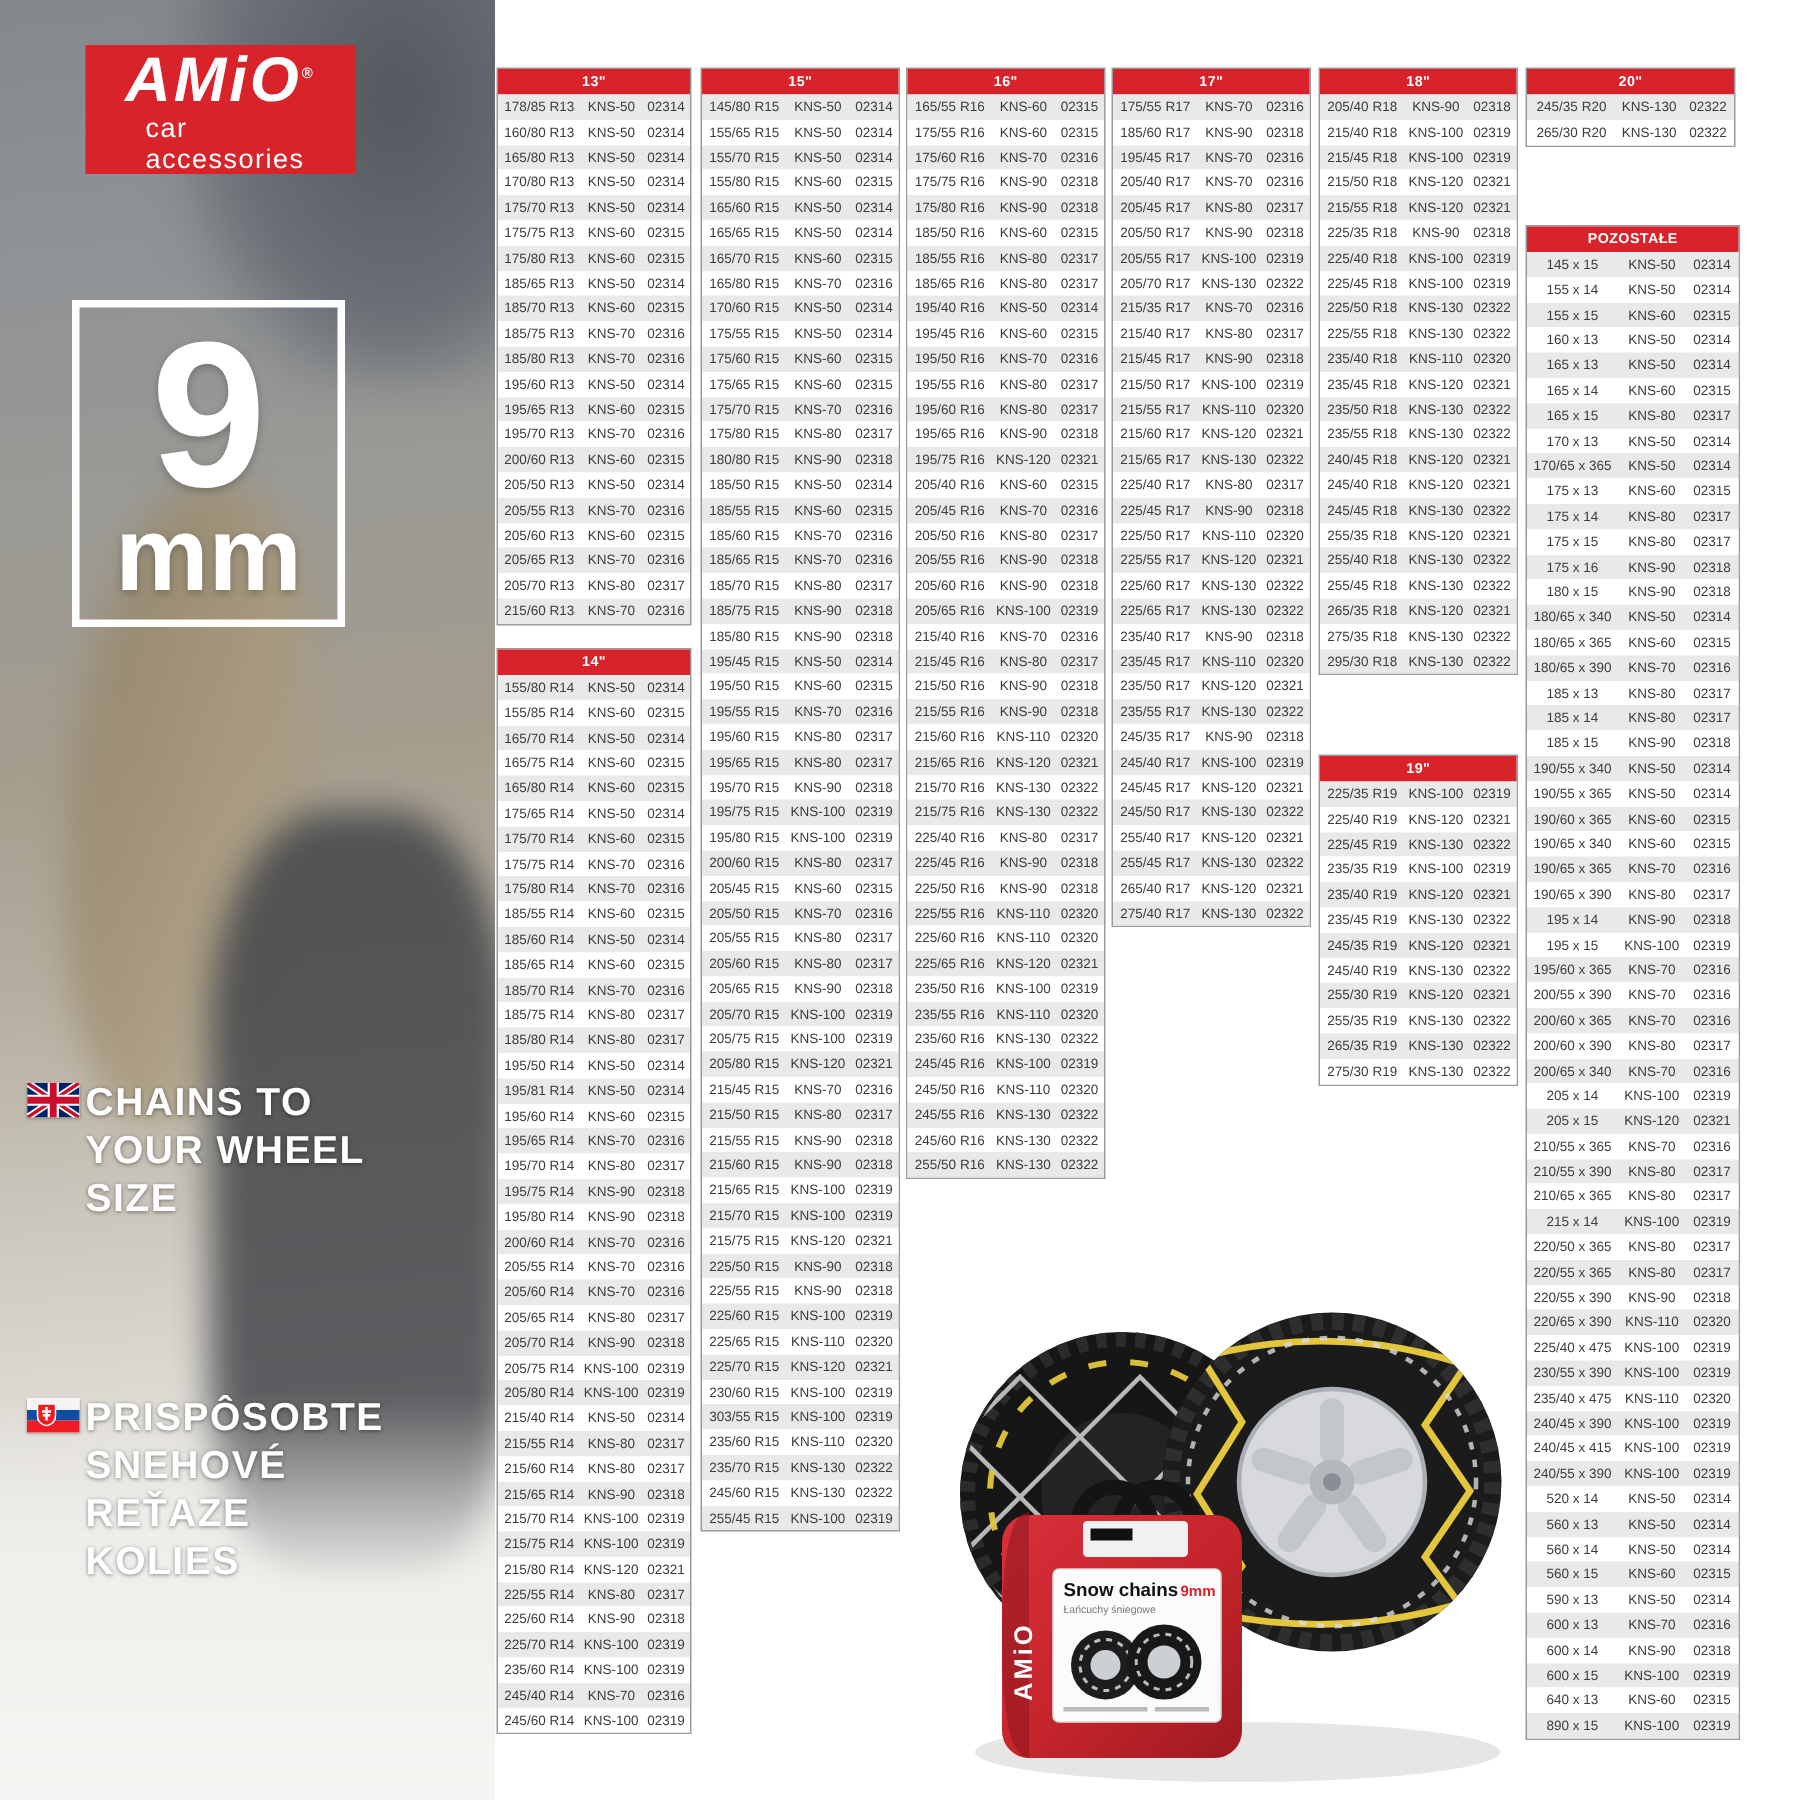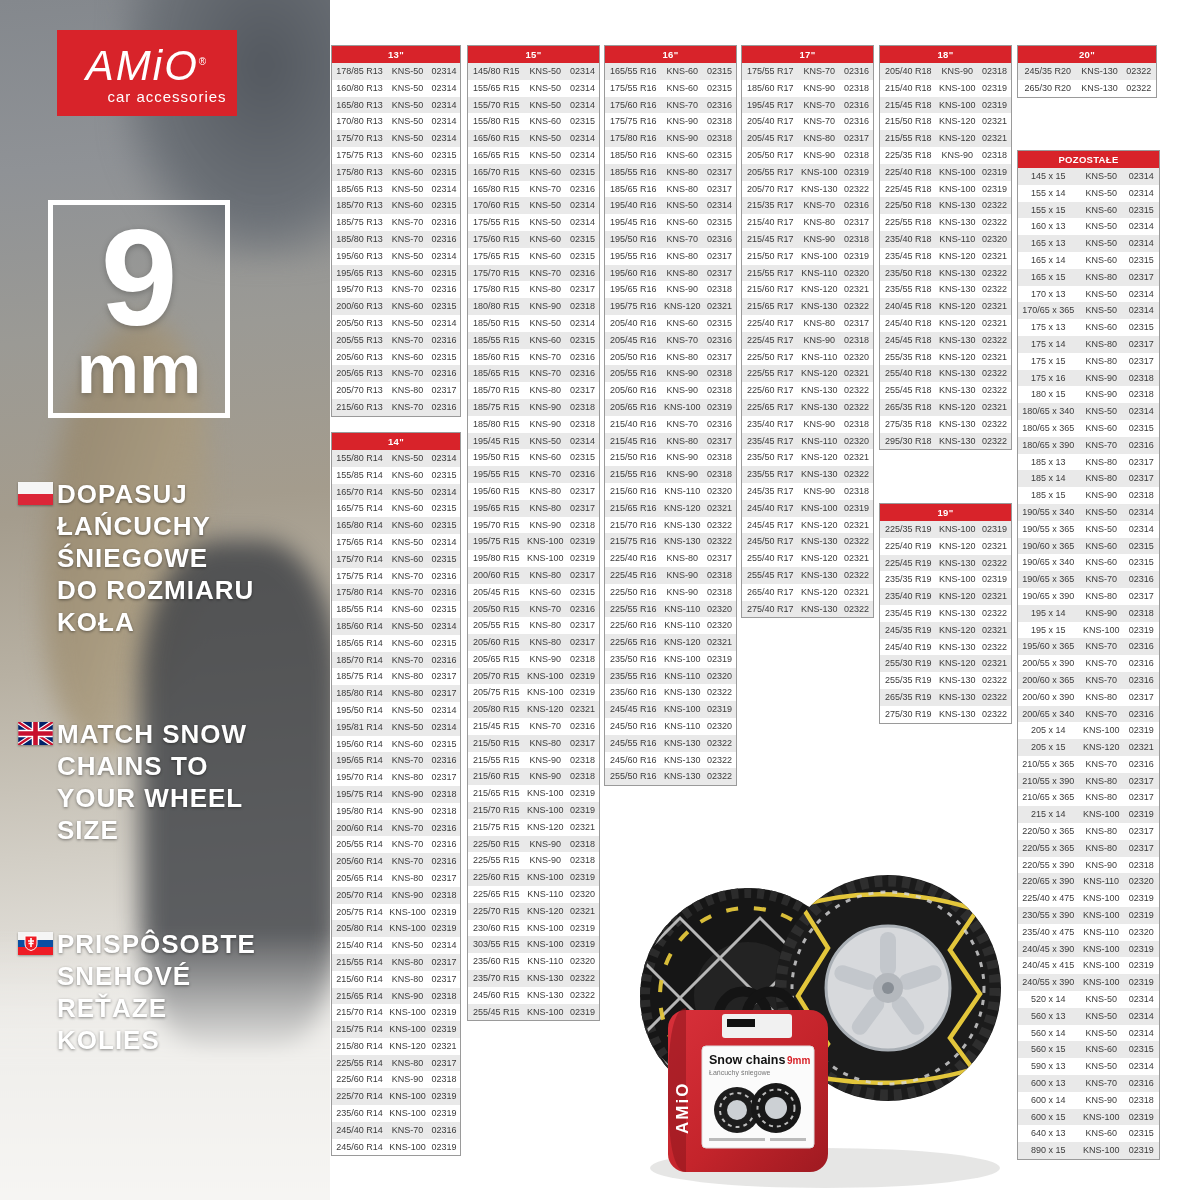--- a/index.html
+++ b/index.html
@@ -9,23 +9,23 @@
   .photo{position:absolute;left:0;top:0;width:330px;height:1200px;overflow:hidden;
     background:linear-gradient(175deg,#84888d 0%,#8f9296 14%,#9b9a95 28%,#a49c8d 42%,#b7b0a2 55%,#d2cec5 70%,#eae8e4 84%,#f6f5f3 100%);}
   .blob{position:absolute;filter:blur(12px);}
   .b1{left:120px;top:-40px;width:240px;height:300px;background:radial-gradient(ellipse at 60% 35%,#53585f 0%,#6c7177 55%,rgba(108,113,119,0) 78%);}
   .b2{left:48px;top:320px;width:160px;height:430px;background:linear-gradient(100deg,#93846a,#a99a7d 60%,rgba(169,154,125,0));border-radius:45% 55% 50% 50%;transform:rotate(7deg);opacity:.85;}
   .b3{left:140px;top:540px;width:200px;height:520px;background:#3c3f44;border-radius:40% 40% 35% 35%/28%;opacity:.8;}
   .b4{left:-20px;top:930px;width:380px;height:290px;background:linear-gradient(180deg,rgba(242,241,239,0),#f0efec 45%,#f7f6f4 100%);filter:blur(6px);}
   
   .logo{position:absolute;left:57px;top:30px;width:180px;height:86px;background:#d8232a;
         display:flex;flex-direction:column;align-items:center;justify-content:center;color:#fff;}
-  .logo-main{font-size:42px;font-weight:normal;font-style:italic;letter-spacing:2px;line-height:40px;}
+  .logo-main{font-size:42px;font-weight:bold;font-style:italic;letter-spacing:2px;line-height:40px;}
   .logo-reg{font-size:10px;vertical-align:super;font-style:normal;}
-  .logo-tag{font-size:15px;letter-spacing:1px;margin-top:2px;margin-left:40px;}
+  .logo-tag{font-size:18px;letter-spacing:1px;margin-top:2px;margin-left:40px;}
   
   .badge{position:absolute;left:48px;top:200px;width:182px;height:218px;border:5px solid #fff;
          box-sizing:border-box;display:flex;flex-direction:column;align-items:center;justify-content:center;
          color:#fff;text-shadow:0 2px 6px rgba(0,0,0,.25);}
   .badge-num{font-size:138px;font-weight:bold;line-height:120px;}
   .badge-unit{font-size:70px;font-weight:bold;line-height:64px;margin-top:0;}
   
   .lang{position:absolute;left:18px;color:#fff;}
   .flag{position:absolute;left:0;top:4px;width:35px;height:23px;box-shadow:0 1px 2px rgba(0,0,0,.35);}
   .lang-text{margin-left:39px;font-size:26px;font-weight:bold;letter-spacing:1px;line-height:32px;
@@ -61,46 +61,32 @@
   <div class="logo">
     <div class="logo-main"><span>AMiO</span><span class="logo-reg">®</span></div>
     <div class="logo-tag">car accessories</div>
   </div>
 
   <div class="badge">
     <div class="badge-num">9</div>
     <div class="badge-unit">mm</div>
   </div>
 
-  <div class="lang" style="top:478px;">
-    <div class="flag">
-      <div class="pl-top"></div>
-      <div class="pl-bot"></div>
-    </div>
-    <div class="lang-text">
-      <div>DOPASUJ</div>
-      <div>ŁAŃCUCHY</div>
-      <div>ŚNIEGOWE</div>
-      <div>DO ROZMIARU</div>
-      <div>KOŁA</div>
-    </div>
-  </div>
 
   <div class="lang" style="top:718px;">
     <div class="flag">
       <svg width="35" height="23" viewBox="0 0 60 40">
         <rect width="60" height="40" fill="#012169"></rect>
         <path d="M0,0 60,40 M60,0 0,40" stroke="#fff" stroke-width="8"></path>
         <path d="M0,0 60,40 M60,0 0,40" stroke="#C8102E" stroke-width="4"></path>
         <path d="M30,0 V40 M0,20 H60" stroke="#fff" stroke-width="13"></path>
         <path d="M30,0 V40 M0,20 H60" stroke="#C8102E" stroke-width="8"></path>
       </svg>
     </div>
     <div class="lang-text">
-      <div>MATCH SNOW</div>
       <div>CHAINS TO</div>
       <div>YOUR WHEEL</div>
       <div>SIZE</div>
     </div>
   </div>
 
   <div class="lang" style="top:928px;">
     <div class="flag">
       <div class="sk-s1"></div>
       <div class="sk-s2"></div>

